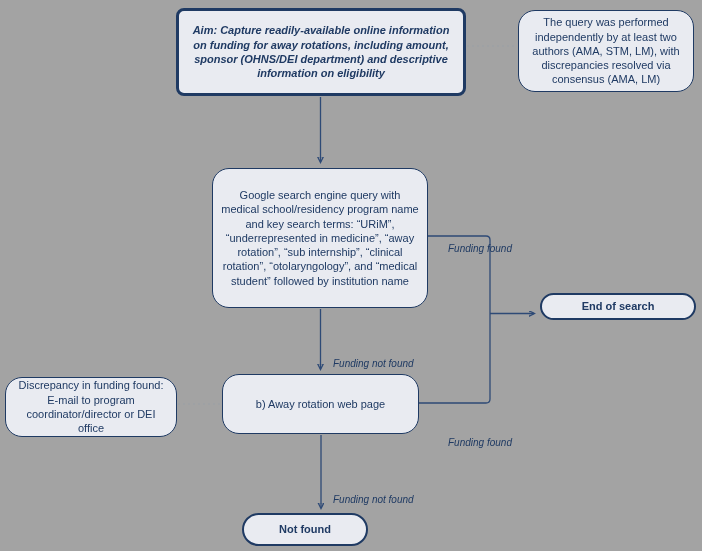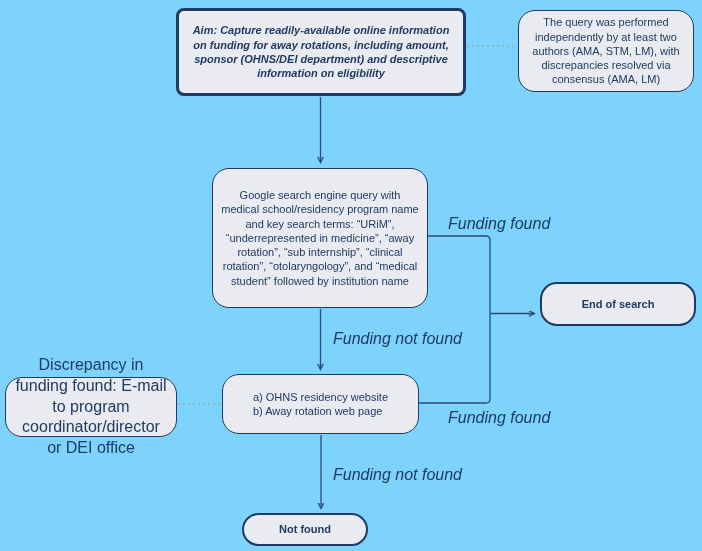--- a/index.html
+++ b/index.html
@@ -1,19 +1,19 @@
 <!DOCTYPE html>
 <html><head>
 <meta charset="utf-8">
 <style>
   html,body{margin:0;padding:0;background:#ffffff;}
   #canvas{
     position:relative;
     width:702px;height:551px;
-    background:#7dd3fc;
+    background:#a3a3a3;
     font-family:"Liberation Sans", sans-serif;
     color:#1f3a63;
     overflow:hidden;
   }
   .node{
     position:absolute;
     background:#e9ebf1;
     border:1.5px solid #1f3a63;
     border-radius:17px;
     color:#1f3a63;
@@ -35,24 +35,25 @@
   .node.terminal{
     border-width:2px;
     font-weight:bold;
   }
   .node.sources .inner{
     text-align:left;
     display:inline-block;
   }
   .edge-label{
     position:absolute;
-    font-size:16px;
+    font-size:10px;
     font-style:italic;
     color:#1f3a63;
     white-space:nowrap;
+    margin-top:28px;
   }
   #connector-layer{
     position:absolute;
     left:0;top:0;
     pointer-events:none;
   }
   #connector-layer path{
     fill:none;
     stroke:#2e4a76;
     stroke-width:1.3;
@@ -97,31 +98,30 @@
   </div>
 
   <div class="node" style="left:518px; top:10px; width:176px; height:82px; border-width:1.5px;">
     <span>The query was performed independently by at least two authors (AMA, STM, LM), with discrepancies resolved via consensus (AMA, LM)</span>
   </div>
 
   <div class="node" style="left:212px; top:168px; width:216px; height:140px;">
     <span>Google search engine query with medical school/residency program name and key search terms: “URiM”, “underrepresented in medicine”, “away rotation”, “sub internship”, “clinical rotation”, “otolaryngology”, and “medical student” followed by institution name</span>
   </div>
 
-  <div class="node terminal" style="left:540px; top:282px; width:156px; height:44px;">
+  <div class="node terminal" style="left:540px; top:293px; width:156px; height:27px;">
     <span>End of search</span>
   </div>
 
-  <div class="node" style="left:5px; top:377px; width:172px; height:60px; font-size:16px;">
+  <div class="node" style="left:5px; top:377px; width:172px; height:60px; font-size:11px;">
     <span>Discrepancy in funding found: E-mail to program coordinator/director or DEI office</span>
   </div>
 
   <div class="node sources" style="left:222px; top:374px; width:197px; height:60px;">
     <span class="inner">
-      <div>a) OHNS residency website</div>
       <div>b) Away rotation web page</div>
     </span>
   </div>
 
   <div class="node terminal" style="left:242px; top:513px; width:126px; height:33px;">
     <span>Not found</span>
   </div>
 
   <div class="edge-label" style="left:448px; top:215px;">Funding found</div>
 

